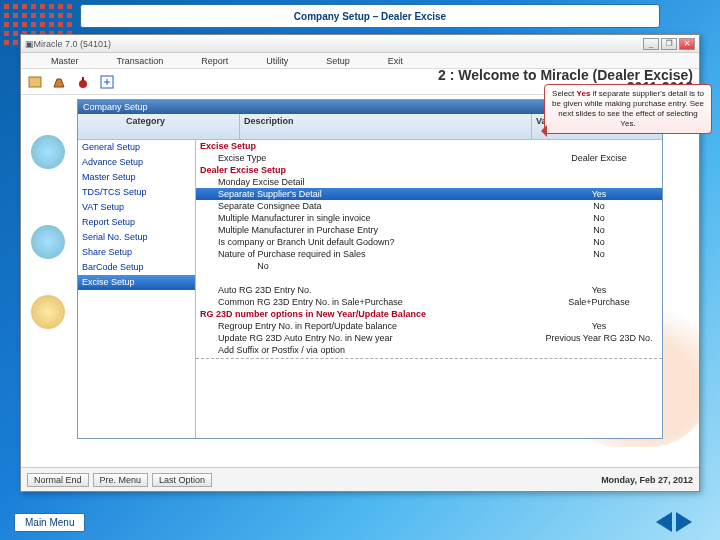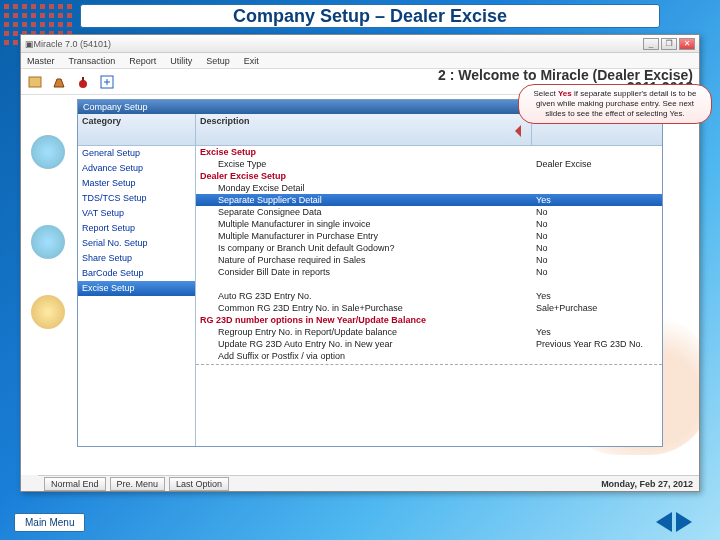--- a/index.html
+++ b/index.html
@@ -5,73 +5,73 @@
   * { box-sizing: border-box; margin: 0; padding: 0; }
   html, body { width: 720px; height: 540px; font-family: Arial, sans-serif; overflow: hidden; }
   body { background: linear-gradient(135deg, #0a5fa8 0%, #1a7fd8 40%, #4fb8f0 70%, #a8e0f8 100%); position: relative; }
 
   
   .dots { position: absolute; top: 4px; left: 4px; display: grid; grid-template-columns: repeat(8, 6px); grid-template-rows: repeat(5, 6px); gap: 3px; }
   .dots span { width: 5px; height: 5px; background: #c05050; }
 
   
   .title-bar { position: absolute; top: 4px; left: 80px; right: 60px; height: 24px; background: #fff; border-radius: 3px; display: flex; align-items: center; justify-content: center; border: 1px solid #2a6fa8; }
-  .title-bar span { color: #0a3f7a; font-weight: bold; font-size: 18px; }
+  .title-bar span { color: #0a3f7a; font-weight: bold; font-size: 10px; }
 
   
   .app-window { position: absolute; top: 34px; left: 20px; right: 20px; bottom: 48px; background: #f4f4f4; border: 1px solid #888; box-shadow: 2px 2px 6px rgba(0,0,0,0.3); display: flex; flex-direction: column; }
   .win-titlebar { height: 18px; background: linear-gradient(#fff, #e8e8e8); border-bottom: 1px solid #ccc; display: flex; align-items: center; padding: 0 4px; font-size: 9px; color: #555; }
   .win-titlebar .caption { flex: 1; }
   .win-controls { display: flex; gap: 2px; }
   .win-controls div { width: 16px; height: 12px; background: linear-gradient(#f8f8f8,#ddd); border: 1px solid #999; font-size: 8px; text-align: center; line-height: 10px; }
   .win-controls .close { background: linear-gradient(#f88,#d44); color: #fff; }
 
   .menubar { height: 16px; background: #f8f8f8; border-bottom: 1px solid #ddd; display: flex; align-items: center; gap: 14px; padding: 0 6px; font-size: 9px; color: #333; }
-  .menubar span { cursor: default; }
+  .menubar span { cursor: default; margin-left: 24px; }
 
   .toolbar { height: 26px; background: #fff; border-bottom: 1px solid #ddd; display: flex; align-items: center; padding: 0 6px; gap: 8px; position: relative; }
   .tool-ico { width: 16px; height: 16px; display: inline-block; }
   .toolbar .welcome { position: absolute; right: 6px; top: 0; text-align: right; font-size: 14px; color: #333; font-weight: bold; line-height: 12px; }
 
   .workspace { flex: 1; position: relative; background: #fff; overflow: hidden; }
 
   
   .deco-ico { position: absolute; width: 34px; height: 34px; border-radius: 50%; background: radial-gradient(#6cf,#28a); opacity: 0.6; }
 
   
   .setup-window { position: absolute; top: 4px; left: 56px; right: 36px; bottom: 28px; background: #fff; border: 1px solid #7a9ac0; display: flex; flex-direction: column; }
   .setup-title { height: 14px; background: linear-gradient(#5a8fd0,#2a5fa0); color: #fff; font-size: 9px; padding: 0 5px; line-height: 14px; }
-  .setup-headers { height: 32px; background: linear-gradient(#e8f0fa,#d0e0f0); border-bottom: 1px solid #a8c0d8; display: flex; font-size: 9px; font-weight: bold; color: #333; }
+  .setup-headers { height: 26px; background: linear-gradient(#e8f0fa,#d0e0f0); border-bottom: 1px solid #a8c0d8; display: flex; font-size: 9px; font-weight: bold; color: #333; padding-left: 44px; }
   .col-cat { width: 118px; border-right: 1px solid #a8c0d8; padding-left: 4px; line-height: 14px; }
   .col-desc { flex: 1; border-right: 1px solid #a8c0d8; padding-left: 4px; line-height: 14px; }
   .col-val { width: 130px; padding-left: 4px; line-height: 14px; }
 
   .setup-body { flex: 1; display: flex; overflow: hidden; }
   .cat-list { width: 118px; border-right: 1px solid #a8c0d8; background: #fff; font-size: 9px; }
   .cat-list div { height: 15px; line-height: 15px; padding-left: 4px; color: #0030a0; border-bottom: 0; cursor: default; }
   .cat-list .sel { background: linear-gradient(#4a8fe0,#1a5fb8); color: #fff; }
 
   .detail { flex: 1; font-size: 9px; overflow: hidden; }
   .detail-row { display: flex; height: 12px; line-height: 12px; }
   .detail-row .d { flex: 1; padding-left: 10px; color: #222; }
   .detail-row .d.indent { padding-left: 22px; }
-  .detail-row .v { width: 130px; padding-left: 4px; color: #222; }
+  .detail-row .v { width: 130px; padding-left: 4px; color: #222; text-align: center; }
   .detail-row.section .d { color: #b00020; font-weight: bold; padding-left: 4px; }
   .detail-row.hl { background: linear-gradient(#3a7fd8,#1a5fb8); color: #fff; }
   .detail-row.hl .d, .detail-row.hl .v { color: #fff; }
   .detail-row .rule { border-top: 1px dashed #aaa; margin-top: 2px; height: 1px; flex: 1; }
 
   
-  .callout { position: absolute; top: 84px; right: 8px; width: 194px; background: linear-gradient(#fff,#fdeaea); border: 1px solid #c04040; border-radius: 16px; padding: 4px 6px; font-size: 8px; color: #222; text-align: center; line-height: 10px; z-index: 20; }
+  .callout { position: absolute; top: 84px; right: 8px; width: 168px; background: linear-gradient(#fff,#fdeaea); border: 1px solid #c04040; border-radius: 4px; padding: 4px 6px; font-size: 8px; color: #222; text-align: center; line-height: 10px; z-index: 20; }
   .callout::after { content: ""; position: absolute; left: -10px; top: 40px; border: 6px solid transparent; border-right-color: #c04040; }
 
   
   .hand { position: absolute; right: -10px; bottom: 20px; width: 150px; height: 140px; background: radial-gradient(ellipse at 60% 60%, #f8d8c0 40%, transparent 70%); opacity: 0.7; border-radius: 40%; z-index: 0; }
 
-  .statusbar { height: 16px; background: #f4f4f4; border-top: 1px solid #ccc; display: flex; align-items: center; padding: 0 6px; font-size: 9px; color: #333; margin-left: 17px; }
+  .statusbar { height: 24px; background: #f4f4f4; border-top: 1px solid #ccc; display: flex; align-items: center; padding: 0 6px; font-size: 9px; color: #333; }
   .statusbar .btn { border: 1px solid #aaa; background: linear-gradient(#fff,#e4e4e4); padding: 1px 6px; margin-right: 4px; font-size: 9px; }
   .statusbar .date { margin-left: auto; font-weight: bold; }
 
   
   .main-menu-btn { position: absolute; bottom: 8px; left: 14px; background: #fff; border: 1px solid #2a6fa8; color: #0a3f7a; font-size: 10px; padding: 3px 10px; border-radius: 2px; text-align: right; }
   .nav-arrows { position: absolute; bottom: 8px; right: 28px; display: flex; gap: 4px; }
   .nav-arrows div { width: 0; height: 0; border-top: 10px solid transparent; border-bottom: 10px solid transparent; cursor: pointer; }
   .nav-arrows .prev { border-right: 16px solid #0a5fa8; }
   .nav-arrows .next { border-left: 16px solid #0a5fa8; }
 </style>
@@ -228,21 +228,20 @@
             </div>
             <div class="detail-row">
               <div class="d indent">Is company or Branch Unit default Godown?</div>
               <div class="v">No</div>
             </div>
             <div class="detail-row">
               <div class="d indent">Nature of Purchase required in Sales</div>
               <div class="v">No</div>
             </div>
             <div class="detail-row">
-              <div class="d indent">Consider Bill Date in reports</div>
               <div class="v">No</div>
             </div>
             <div class="detail-row section">
               <div class="v"></div>
             </div>
             <div class="detail-row">
               <div class="d indent">Auto RG 23D Entry No.</div>
               <div class="v">Yes</div>
             </div>
             <div class="detail-row">

